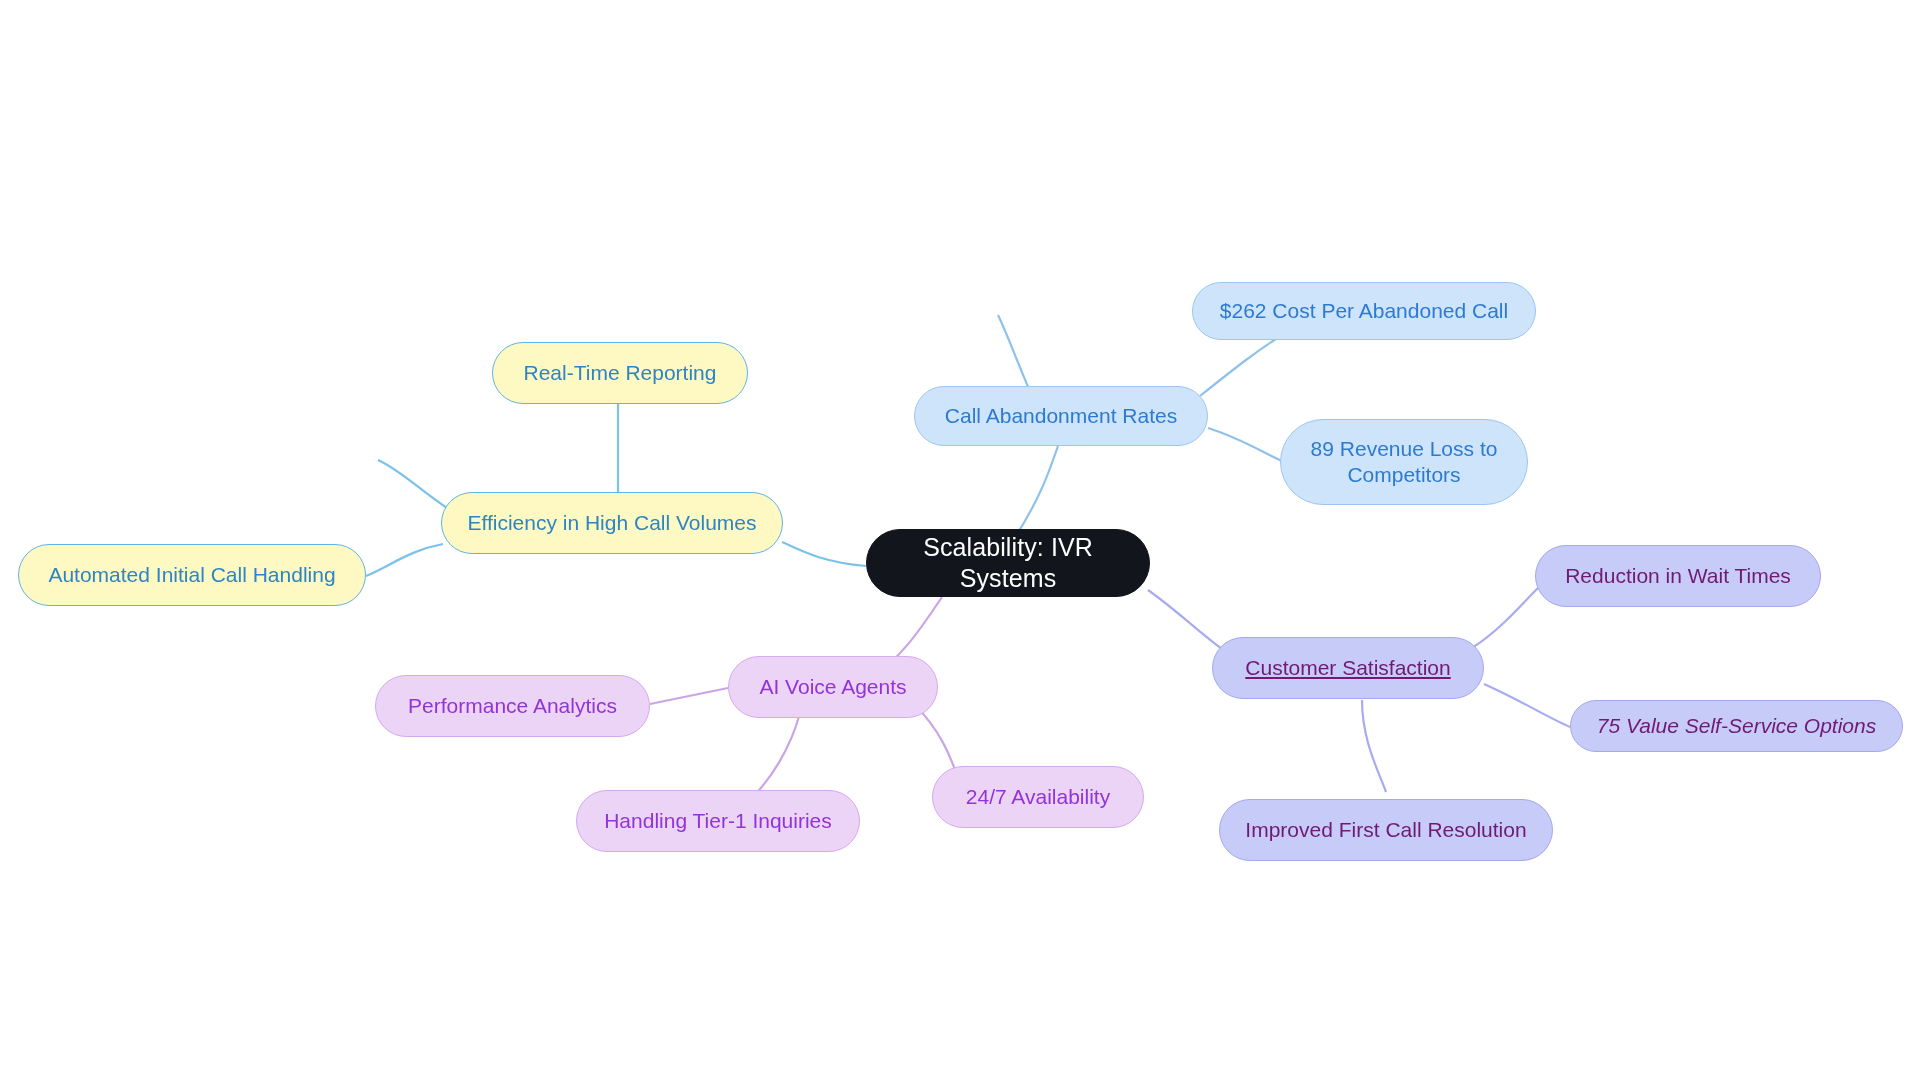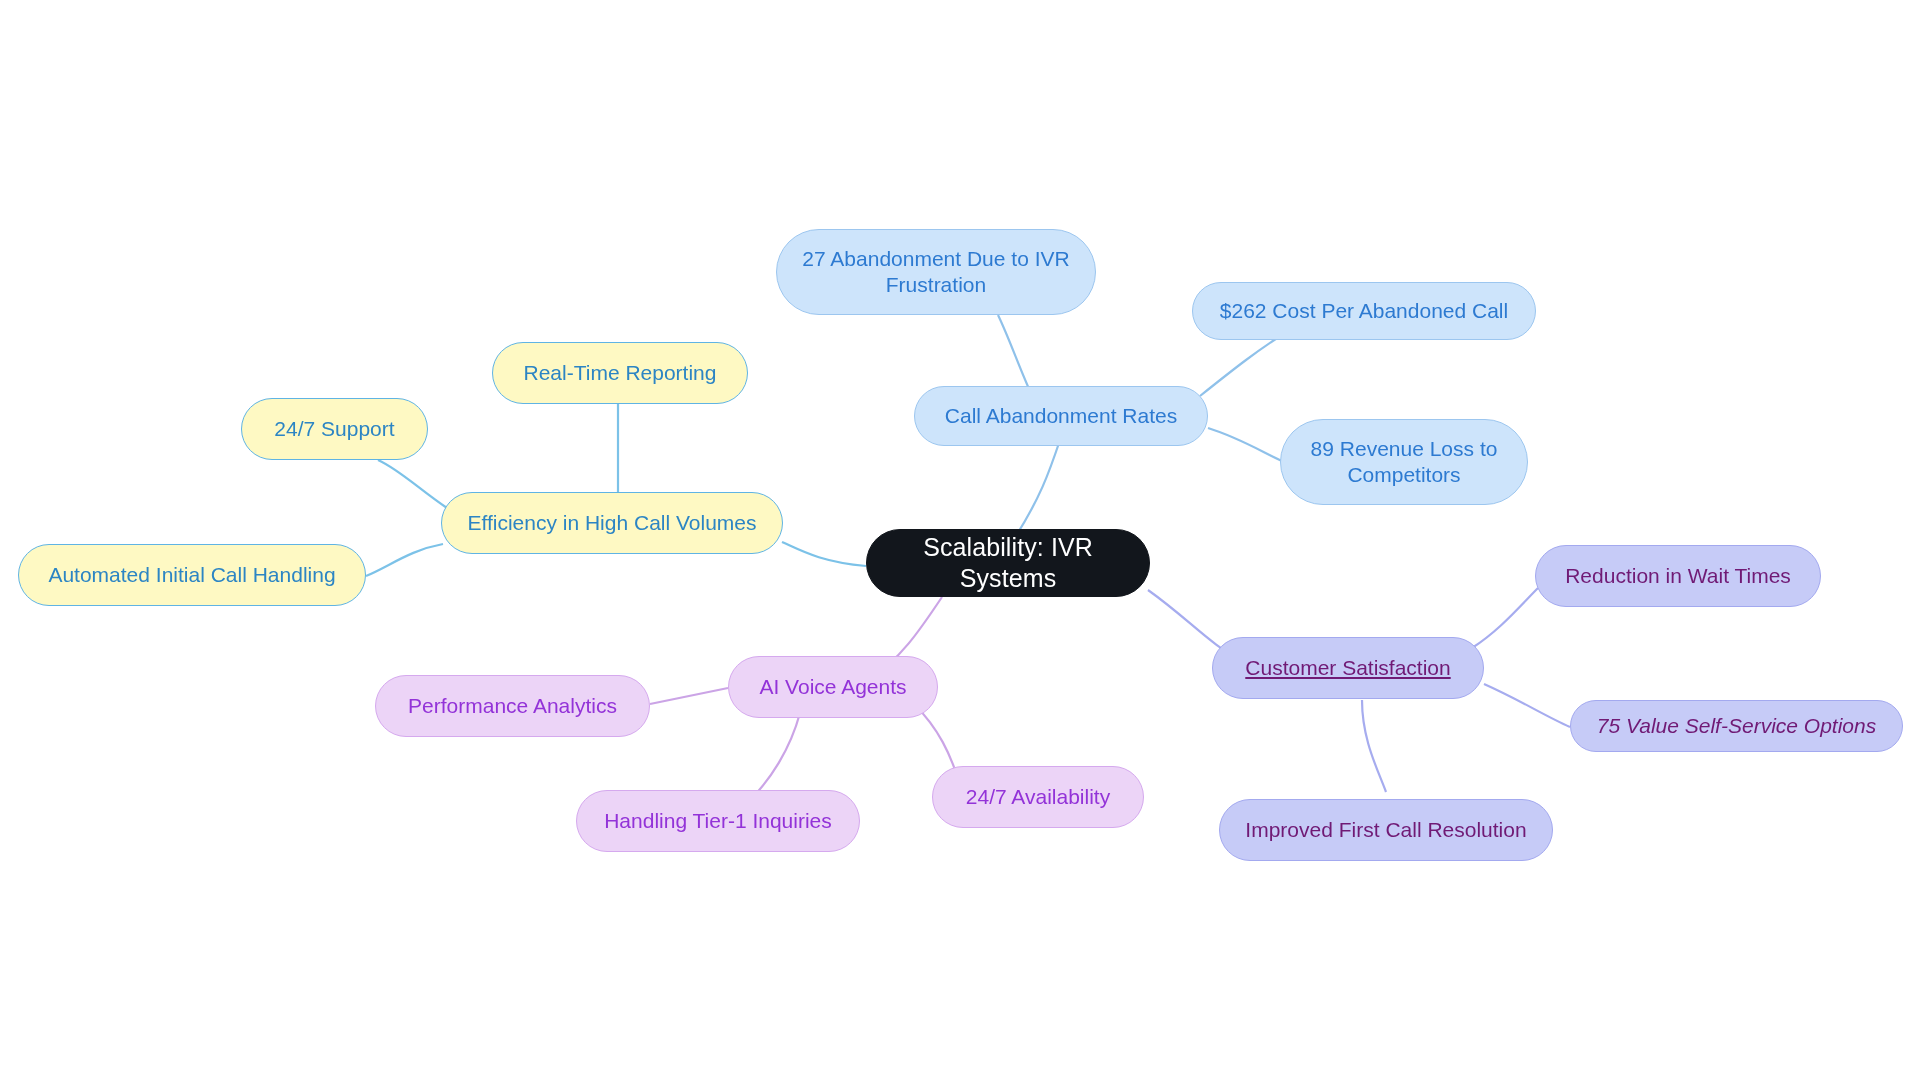--- a/index.html
+++ b/index.html
@@ -98,29 +98,26 @@
     <path d="M 914 704 C 940 730, 950 755, 958 778" fill="none" stroke="#cba4e6" stroke-width="2.2"></path>
 
     <path d="M 1472 648 C 1500 630, 1520 606, 1538 588" fill="none" stroke="#a6acef" stroke-width="2.2"></path>
     <path d="M 1484 684 C 1520 700, 1545 716, 1570 727" fill="none" stroke="#a6acef" stroke-width="2.2"></path>
     <path d="M 1362 700 C 1362 740, 1378 770, 1386 792" fill="none" stroke="#a6acef" stroke-width="2.2"></path>
   </svg>
 
   <div class="node node-root" style="left:866px; top:529px; width:284px; height:68px;">Scalability: IVR Systems</div>
 
   <div class="node node-blue-soft" style="left:914px; top:386px; width:294px; height:60px;">Call Abandonment Rates</div>
-  <div class="node node-blue-soft" style="left:776px; top:229px; width:320px; height:86px;">27 Abandonment Due to IVR
-Frustration</div>
   <div class="node node-blue-soft" style="left:1192px; top:282px; width:344px; height:58px;">$262 Cost Per Abandoned Call</div>
   <div class="node node-blue-soft" style="left:1280px; top:419px; width:248px; height:86px;">89 Revenue Loss to
 Competitors</div>
 
   <div class="node node-blue-sky" style="left:441px; top:492px; width:342px; height:62px;">Efficiency in High Call Volumes</div>
   <div class="node node-blue-sky" style="left:492px; top:342px; width:256px; height:62px;">Real-Time Reporting</div>
-  <div class="node node-blue-sky" style="left:241px; top:398px; width:187px; height:62px;">24/7 Support</div>
   <div class="node node-blue-sky" style="left:18px; top:544px; width:348px; height:62px;">Automated Initial Call Handling</div>
 
   <div class="node node-purple" style="left:728px; top:656px; width:210px; height:62px;">AI Voice Agents</div>
   <div class="node node-purple" style="left:375px; top:675px; width:275px; height:62px;">Performance Analytics</div>
   <div class="node node-purple" style="left:576px; top:790px; width:284px; height:62px;">Handling Tier-1 Inquiries</div>
   <div class="node node-purple" style="left:932px; top:766px; width:212px; height:62px;">24/7 Availability</div>
 
   <div class="node node-indigo" style="left:1212px; top:637px; width:272px; height:62px;text-decoration:underline;">Customer Satisfaction</div>
   <div class="node node-indigo" style="left:1535px; top:545px; width:286px; height:62px;">Reduction in Wait Times</div>
   <div class="node node-indigo" style="left:1570px; top:700px; width:333px; height:52px;font-style:italic;">75 Value Self-Service Options</div>

